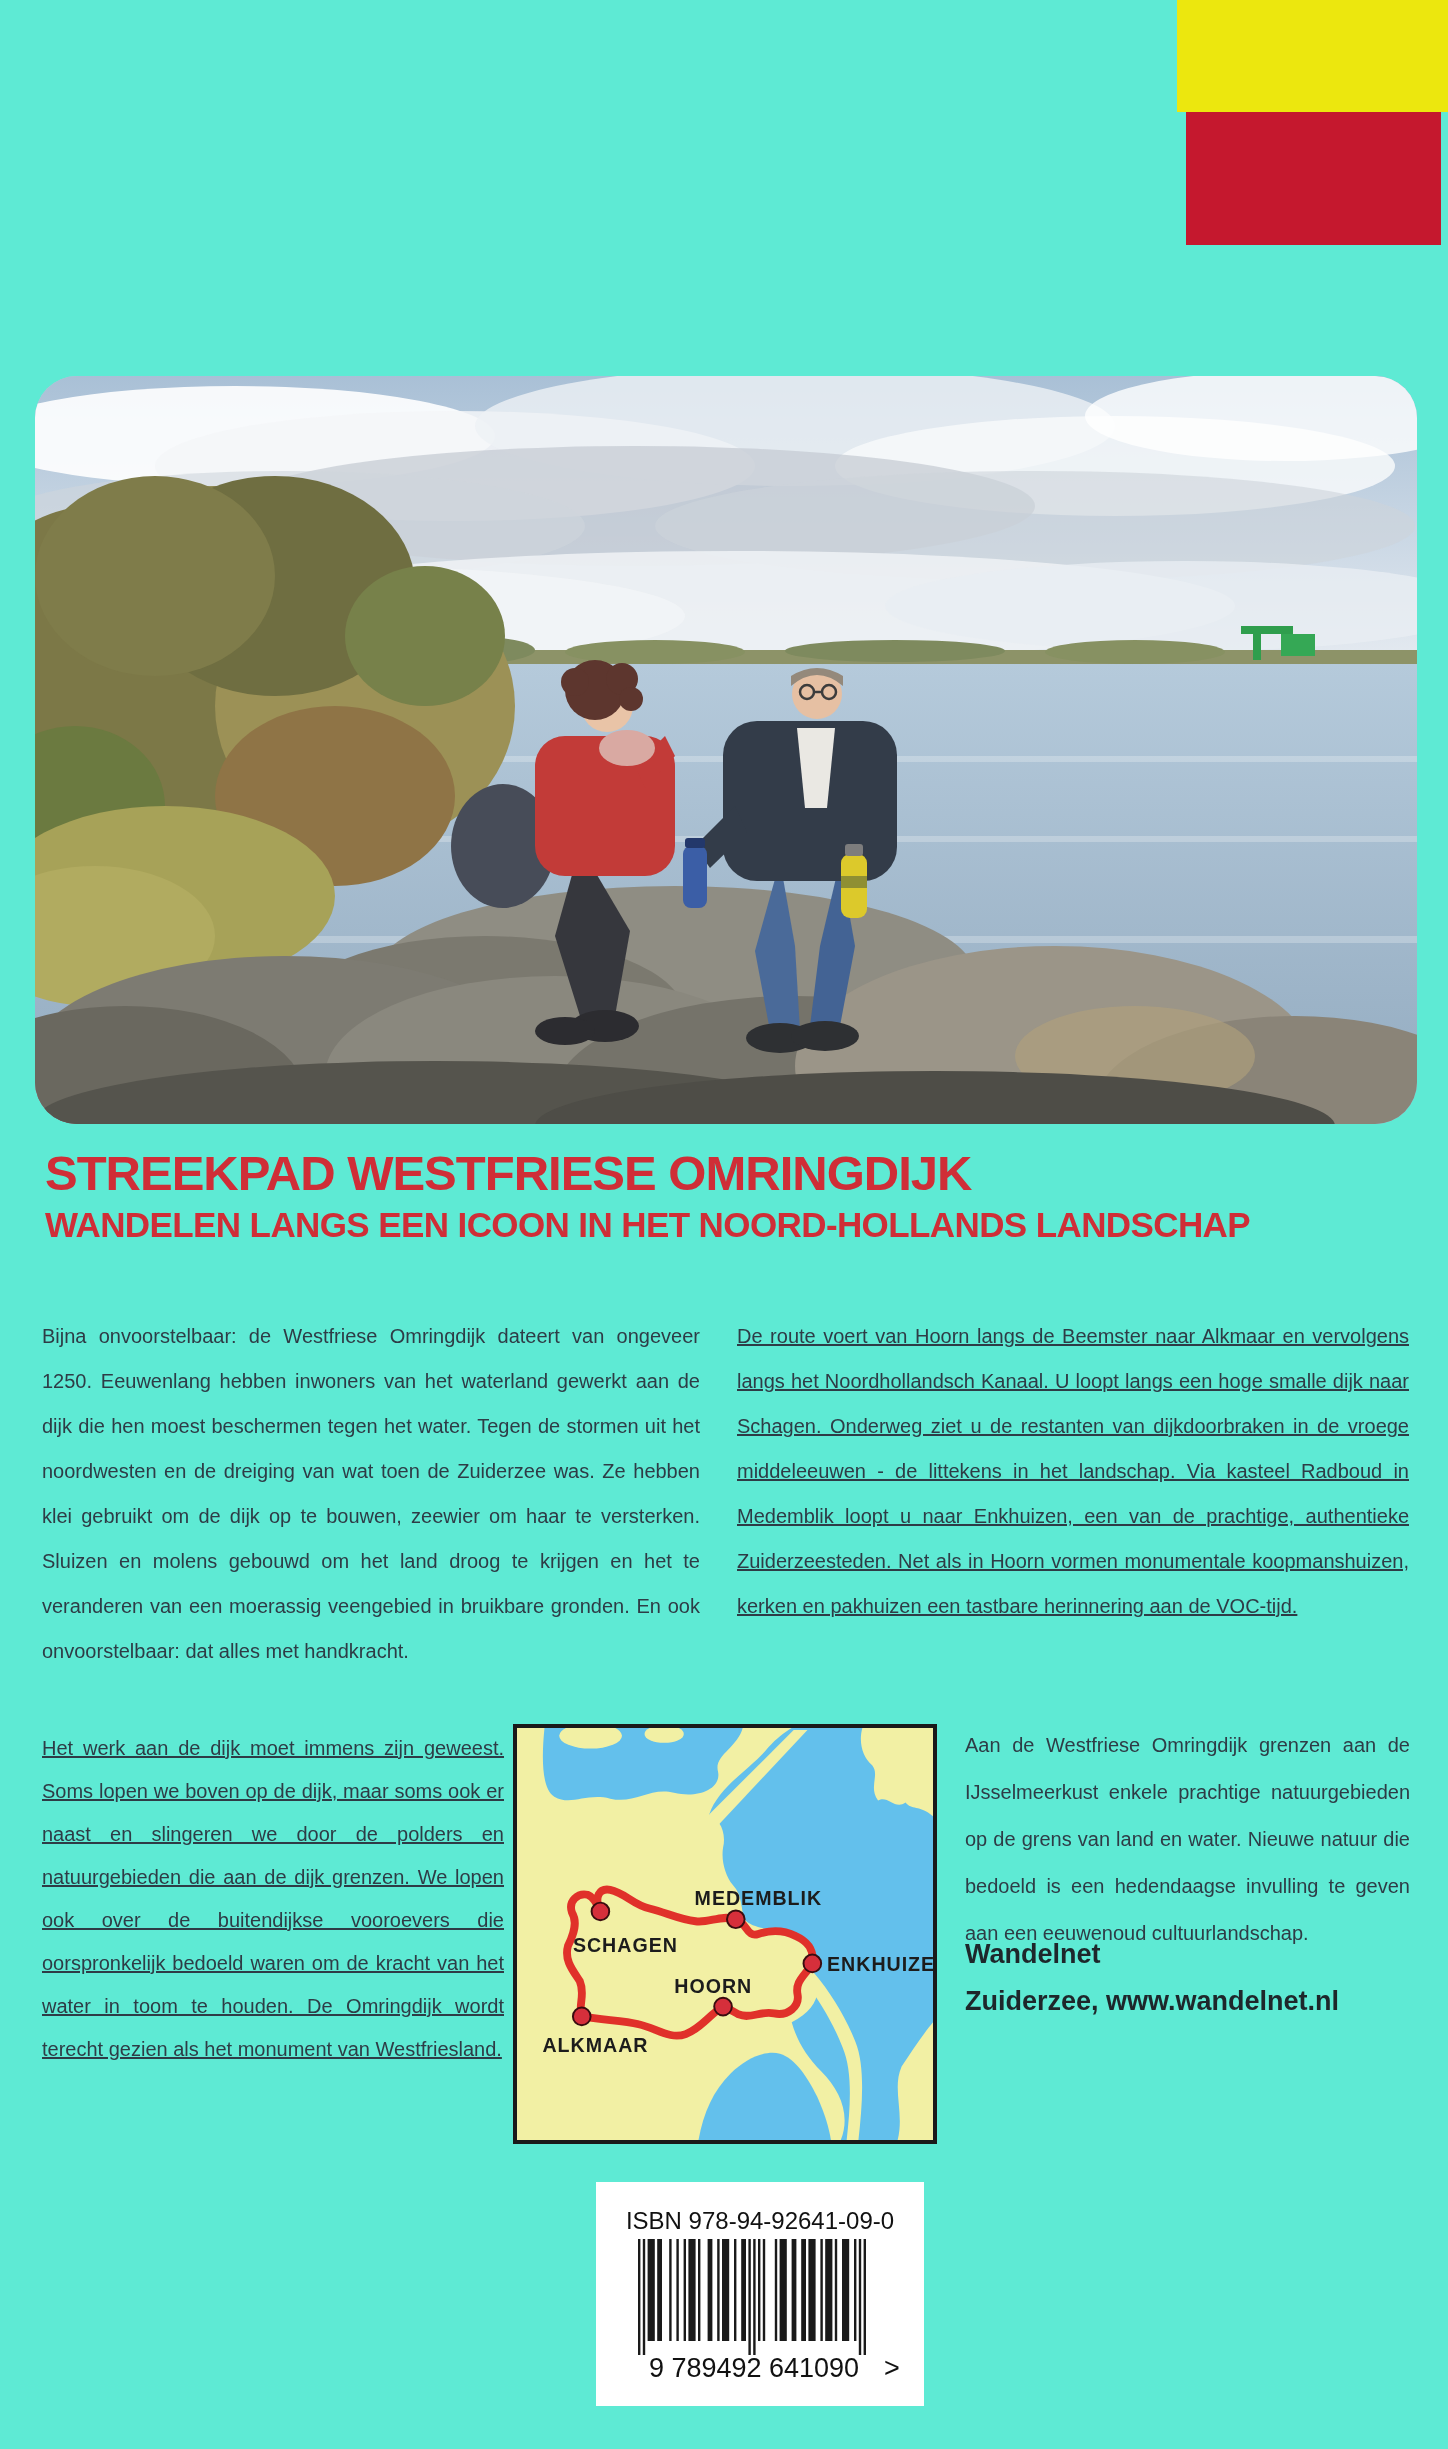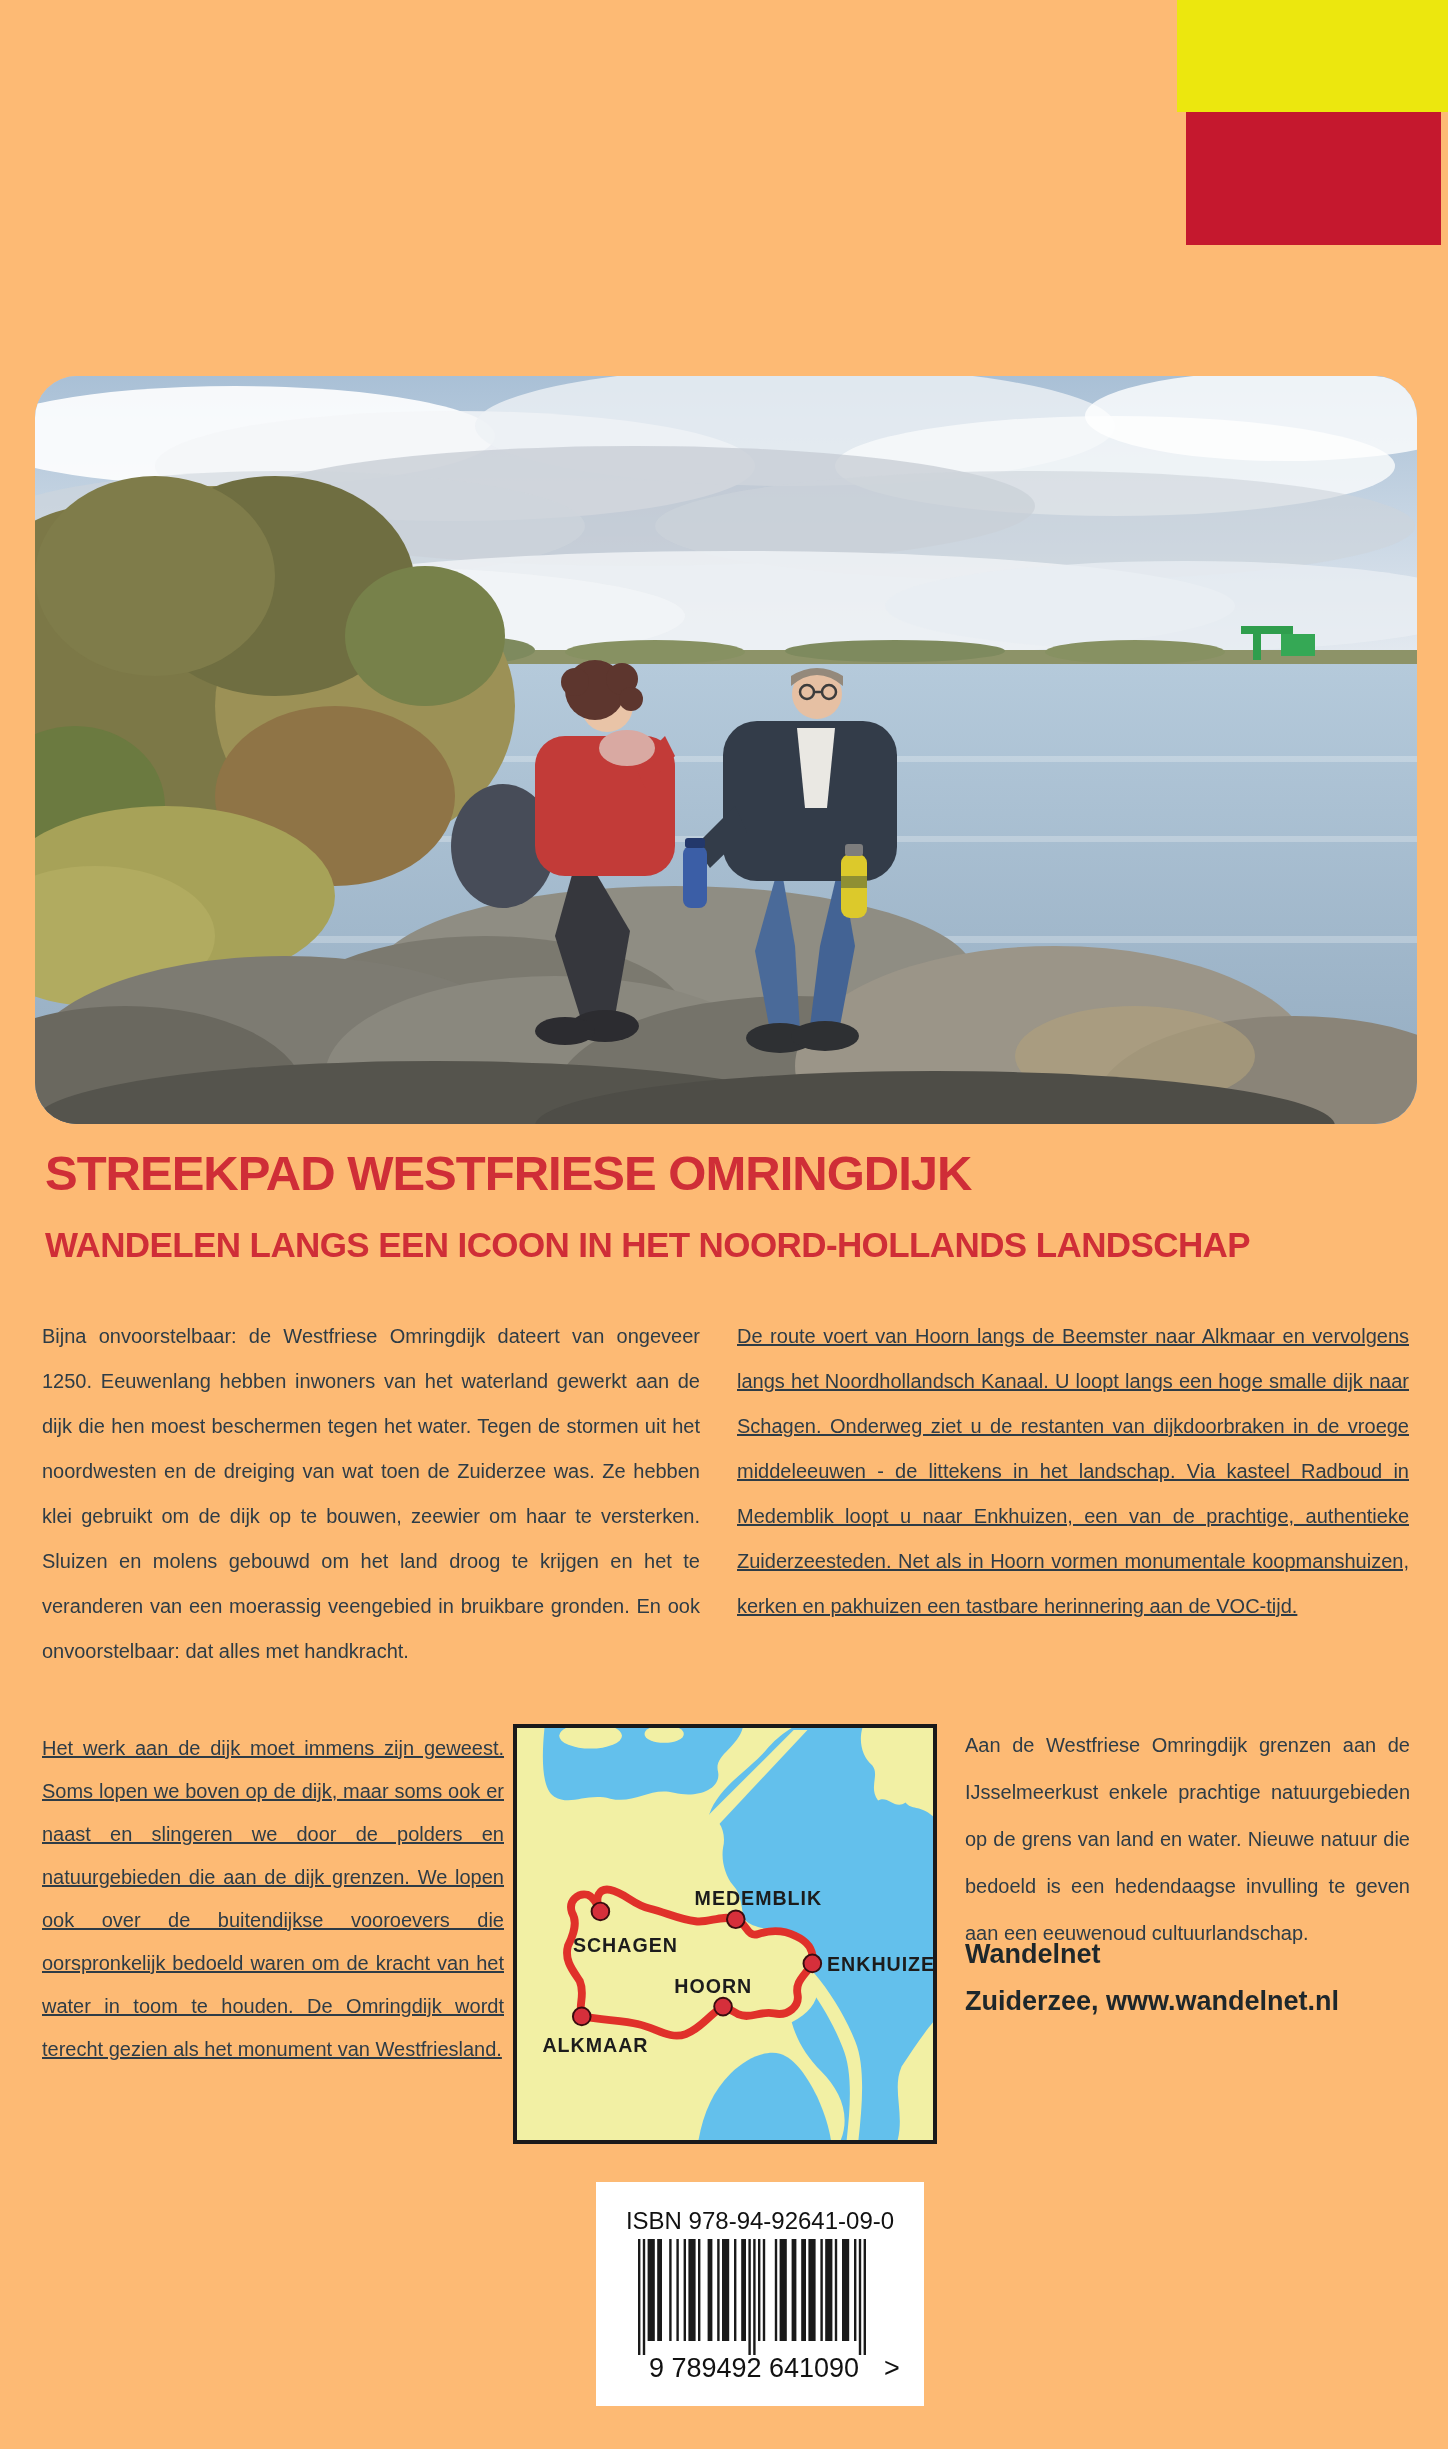--- a/index.html
+++ b/index.html
@@ -3,21 +3,21 @@
 <meta charset="utf-8">
 <style>
   html,body{margin:0;padding:0;}
   body{
     font-family:"Liberation Sans", sans-serif;
     background:#7fb6dc;
   }
   .page{
     position:relative;
     width:1448px;height:2449px;
-    background:#fdba74;
+    background:#5eead4;
     overflow:hidden;
   }
   
   .blaze-yellow{
     position:absolute;left:1177px;top:0;width:271px;height:112px;
     background:#ece70e;
   }
   .blaze-red{
     position:absolute;left:1186px;top:112px;width:255px;height:133px;
     background:#c5182e;
@@ -31,21 +31,21 @@
   .photo svg{display:block;width:100%;height:100%;}
   
   .title-main{
     position:absolute;left:45px;top:1147px;width:1360px;
     font-size:49px;font-weight:700;letter-spacing:-1px;
     color:#cf2e37;line-height:1.1;white-space:nowrap;
   }
   .title-sub{
     position:absolute;left:45px;top:1206px;width:1380px;
     font-size:35px;font-weight:700;letter-spacing:-0.6px;
-    color:#cf2e37;line-height:1.1;white-space:nowrap;margin-top:20px;
+    color:#cf2e37;line-height:1.1;white-space:nowrap;
   }
   
   .body-par{
     position:absolute;
     font-size:20px;line-height:45px;
     color:#2e3c46;
     text-align:justify;
   }
   .p-left1{left:42px;top:1314px;width:658px;}
   .p-right1{left:737px;top:1314px;width:672px;text-decoration:underline;}

